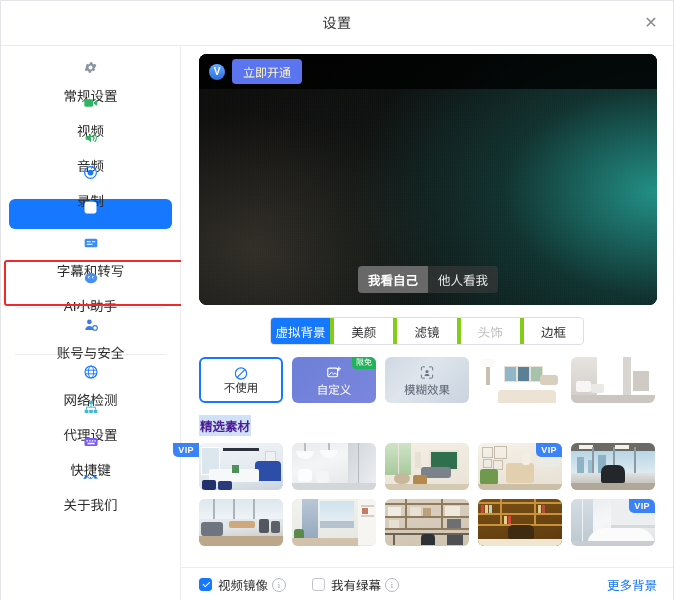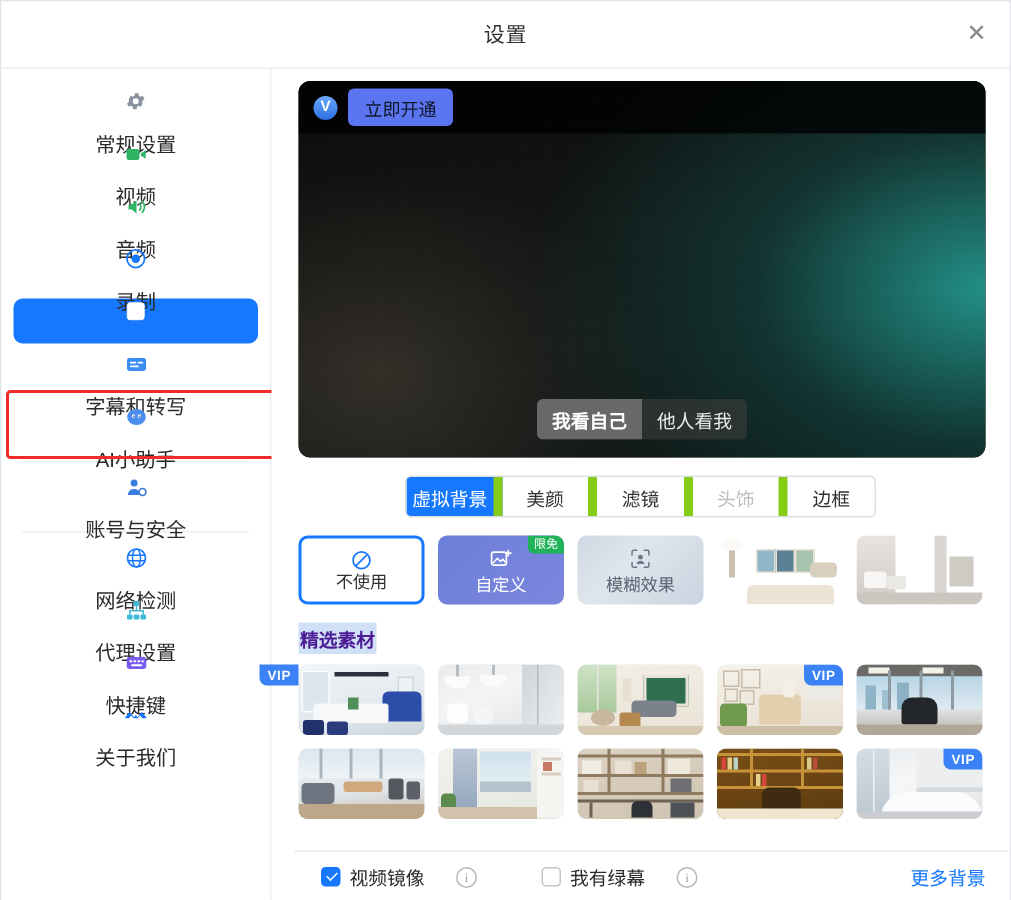--- a/index.html
+++ b/index.html
@@ -66,40 +66,40 @@
     display:flex;align-items:center;padding:0 10px;box-sizing:border-box;gap:7px;z-index:3;
   }
   .vbadge{
     width:16px;height:16px;border-radius:50%;
     background:linear-gradient(180deg,#6aa9ff,#2b6fe0);
     color:#fff;font-size:10px;font-weight:700;
     display:flex;align-items:center;justify-content:center;flex:0 0 16px;
   }
   .promo-text{color:#f2f3f5;font-size:12.5px;flex:1;white-space:nowrap;}
   .promo-btn{
-    background:#5b74f0;color:#0f172a;font-size:12px;
+    background:#5b74f0;color:#fef9c3;font-size:12px;
     padding:4px 11px;border-radius:4px;cursor:pointer;white-space:nowrap;
   }
   .viewtoggle{
     position:absolute;left:50%;transform:translateX(-50%);bottom:12px;z-index:3;
     display:flex;background:rgba(60,60,60,.62);border-radius:4px;overflow:hidden;
   }
   .viewtoggle span{
     font-size:12.5px;color:#e9e9e9;padding:4px 10px;cursor:pointer;white-space:nowrap;
   }
   .viewtoggle span.sel{background:rgba(110,110,110,.92);color:#fff;font-weight:600;}
 
   
   .tabs{
     display:flex;margin:12px auto 0;width:312px;height:26px;
     border:1px solid #dcdfe6;border-radius:4px;overflow:hidden;background:#fff;
   }
   .tab{
     flex:1;display:flex;align-items:center;justify-content:center;
-    font-size:12.5px;color:#303133;cursor:pointer;border-right:6px solid #84cc16;white-space:nowrap;
+    font-size:12.5px;color:#303133;cursor:pointer;border-right:4px solid #84cc16;white-space:nowrap;
   }
   .tab:last-child{border-right:none;}
   .tab.active{background:#1677ff;color:#fff;font-weight:500;}
   .tab.disabled{color:#bdbdbd;cursor:default;}
 
   
   .grid{display:flex;gap:9px;padding:0 18px;margin-top:12px;}
   .cell{
     width:84px;height:46px;border-radius:6px;overflow:hidden;position:relative;cursor:pointer;
     box-sizing:border-box;flex:0 0 84px;
@@ -130,23 +130,23 @@
     background:#cfe0f7;padding:1px 1px;
   }
 
   .rows{padding:0 18px;margin-top:7px;}
   .row{display:flex;gap:9px;margin-bottom:9px;}
   .thumb{width:84px;height:47px;border-radius:6px;overflow:hidden;position:relative;cursor:pointer;flex:0 0 84px;background:#e9eef3;}
   .thumb .art{position:absolute;inset:0;}
 
   
   .bottom{
-    position:absolute;left:15px;right:0;bottom:0;height:34px;
+    position:absolute;left:0;right:0;bottom:0;height:34px;
     border-top:1px solid #ececec;background:#fff;
-    display:flex;align-items:center;padding:0 16px 0 18px;box-sizing:border-box;gap:21px;
+    display:flex;align-items:center;padding:0 16px 0 18px;box-sizing:border-box;gap:4px;
   }
   .chk{display:flex;align-items:center;gap:6px;font-size:12.5px;color:#2b2b2b;cursor:pointer;white-space:nowrap;}
   .box{width:13px;height:13px;border-radius:3px;border:1px solid #c2c6cc;box-sizing:border-box;background:#fff;
        display:flex;align-items:center;justify-content:center;flex:0 0 13px;}
   .box.on{background:#1677ff;border-color:#1677ff;}
   .box.on::after{content:"";width:3px;height:6px;border:solid #fff;border-width:0 1.6px 1.6px 0;transform:rotate(45deg) translate(-0.5px,-1px);}
   .info{width:12px;height:12px;border-radius:50%;border:1px solid #b6bac0;color:#9aa0a6;
         font-size:8.5px;display:flex;align-items:center;justify-content:center;flex:0 0 12px;cursor:pointer;font-family:"Liberation Serif",serif;}
   .gap{flex:1;}
   .more-link{font-size:12.5px;color:#1677ff;cursor:pointer;white-space:nowrap;}

